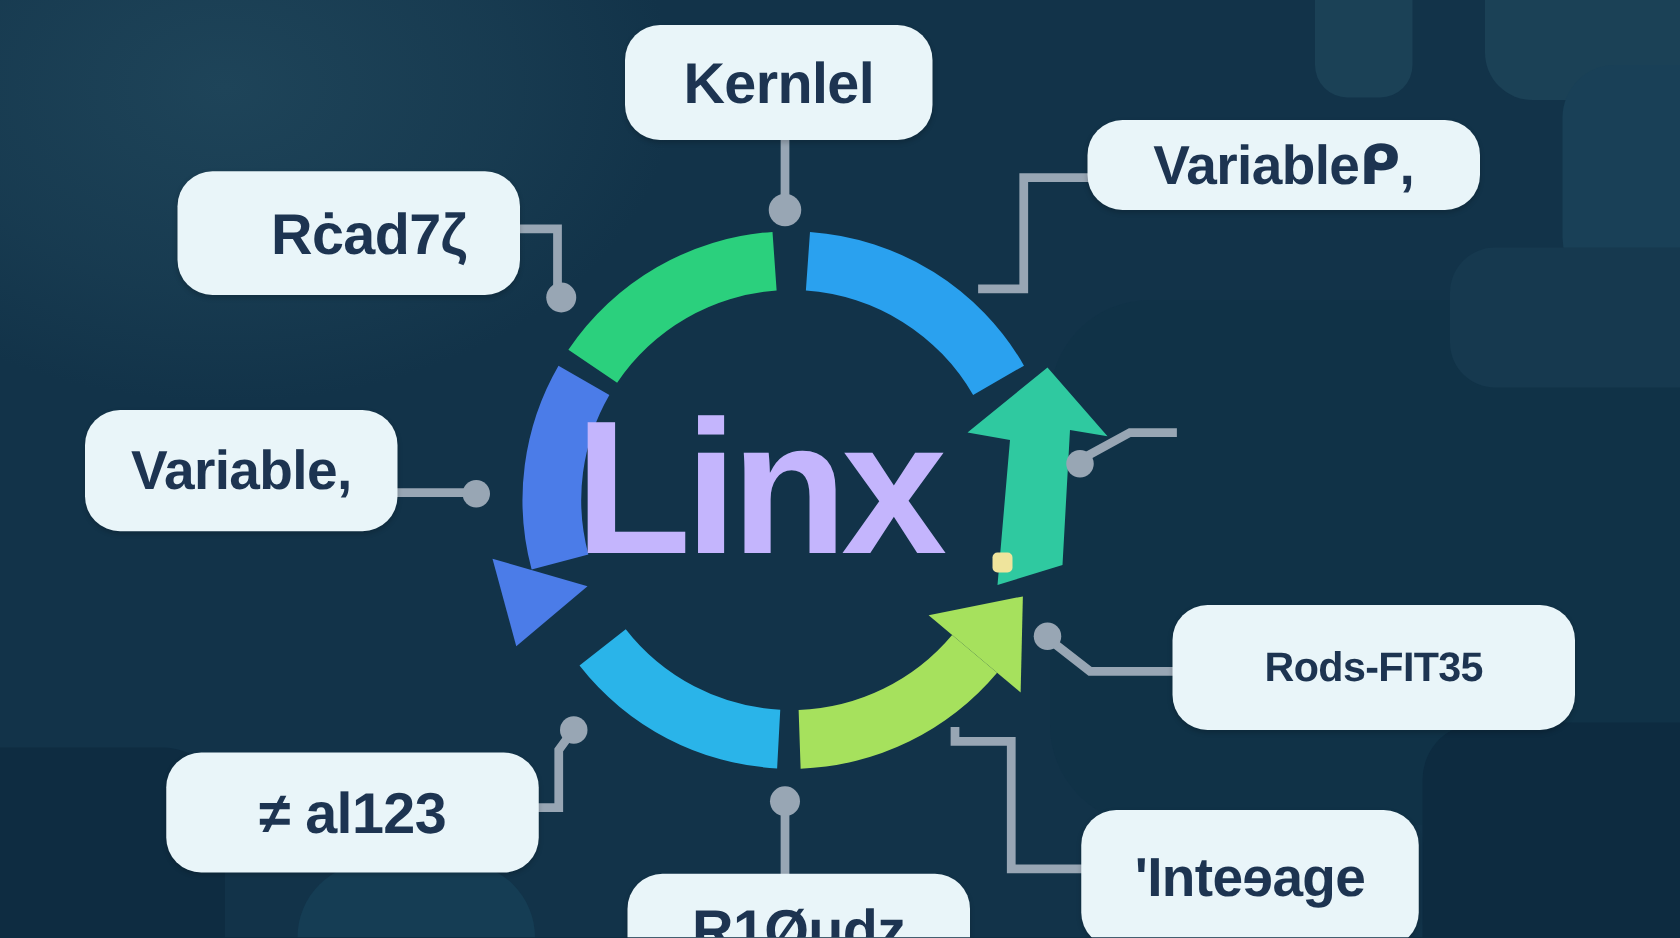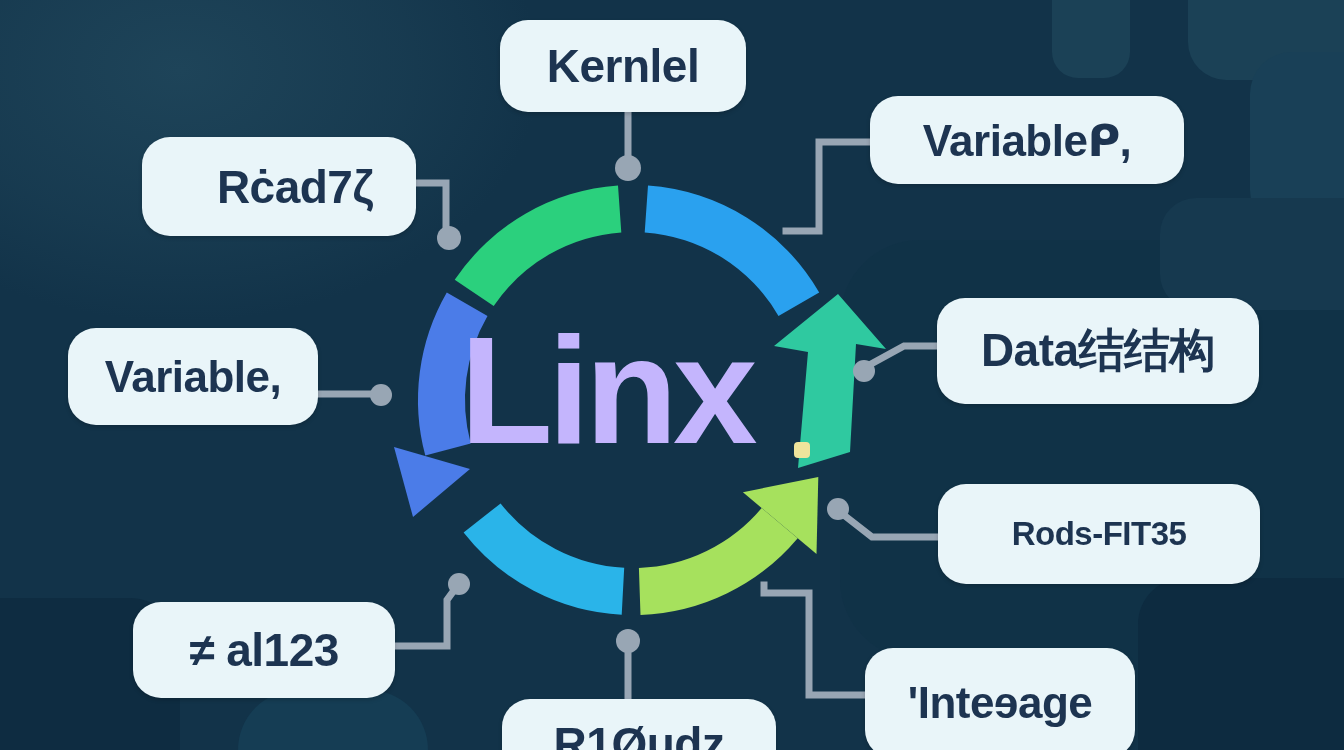--- a/index.html
+++ b/index.html
@@ -23,26 +23,26 @@
 
   .overlay{position:absolute;left:0;top:0;width:1344px;height:750px;}
 
   .node{
     position:absolute;display:flex;align-items:center;justify-content:center;
     background:#e9f5f9;border-radius:28px;color:#1d3451;font-weight:700;
     box-shadow:0 2px 4px rgba(0,0,0,0.18);
     white-space:nowrap;letter-spacing:-0.5px;
   }
   .n-kernel   {left:500px;top:20px;  width:246px;height:92px; font-size:46px;}
-  .n-var-r    {left:870px;top:96px;  width:314px;height:88px; font-size:44px;}
+  .n-var-r    {left:870px;top:96px;  width:314px;height:72px; font-size:44px;}
   .n-read     {left:142px;top:137px; width:242px;height:99px; font-size:46px;padding-left:32px;}
   .n-data     {left:937px;top:298px; width:322px;height:106px;font-size:46px;}
   .n-var-l    {left:68px; top:328px; width:250px;height:97px; font-size:44px;}
   .n-rods     {left:938px;top:484px; width:322px;height:100px;font-size:33px;}
-  .n-al123    {left:133px;top:602px; width:262px;height:96px; font-size:46px;}
+  .n-al123    {left:133px;top:602px; width:298px;height:96px; font-size:46px;}
   .n-integage {left:865px;top:648px; width:270px;height:110px;font-size:44px;}
   .n-rfoudz   {left:502px;top:699px; width:274px;height:90px; font-size:46px;}
 
   .logo{
     position:absolute;left:460px;top:314px;color:#c4b5fd;
     font-size:152px;font-weight:800;letter-spacing:-5px;line-height:1;
   }
   .logo-dot{
     position:absolute;left:794px;top:442px;width:16px;height:16px;
     border-radius:4px;background:#efe49c;
@@ -98,23 +98,20 @@
 
   <div class="node n-kernel">
     <span>Kernlel</span>
   </div>
   <div class="node n-var-r">
     <span>Variableᑭ,</span>
   </div>
   <div class="node n-read">
     <span>Rċad7ζ</span>
   </div>
-  <div class="node n-data">
-    <span>Data结结构</span>
-  </div>
   <div class="node n-var-l">
     <span>Variable,</span>
   </div>
   <div class="node n-rods">
     <span>Rods-FIT35</span>
   </div>
   <div class="node n-al123">
     <span>≠ al123</span>
   </div>
   <div class="node n-integage">

